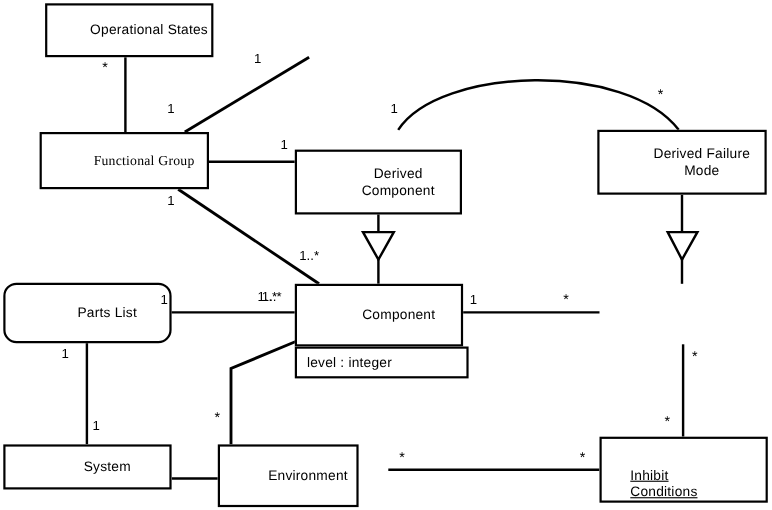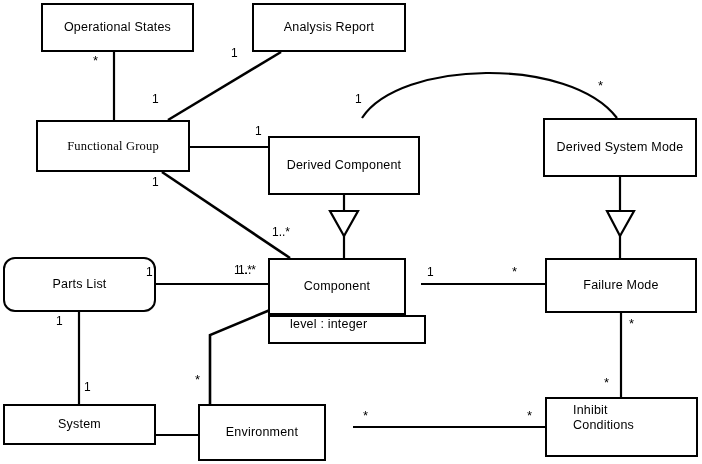--- a/index.html
+++ b/index.html
@@ -25,45 +25,48 @@
   }
   .uml-name-compartment {
     position: absolute;
     box-sizing: border-box;
     border: 2px solid #000000;
     background: #ffffff;
     display: flex;
     align-items: center;
     justify-content: center;
     z-index: 2;
+    padding-left: 36px;
   }
   .uml-name-compartment .cls-name {
     font-size: 12.5px;
     color: #000000;
     line-height: 15px;
     text-align: center;
     white-space: pre-line;
     letter-spacing: 0.2px;
   }
   .uml-name-compartment.align-left {
     justify-content: flex-start;
-    align-items: flex-start;
+    align-items: flex-end;
     padding: 4px 0 0 26px;
+    text-decoration: underline;
   }
   .uml-name-compartment.align-left .cls-name {
     text-align: left;
   }
   .uml-attr-compartment {
     position: absolute;
     box-sizing: border-box;
     border: 2px solid #000000;
     background: #ffffff;
     display: flex;
+    align-items: center;
     z-index: 2;
-    padding-left: 20px;
+    padding-left: 9px;
   }
   .uml-attr-compartment .attr-text {
     font-size: 12.5px;
     color: #000000;
     letter-spacing: 0.2px;
   }
   .mult-label {
     position: absolute;
     font-size: 12px;
     color: #000000;
@@ -110,50 +113,44 @@
 
     <line x1="156" y1="435" x2="198" y2="435" stroke="#000000" stroke-width="2.2"></line>
 
     <line x1="353" y1="427" x2="545" y2="427" stroke="#000000" stroke-width="2.2"></line>
   </svg>
 
   <div class="uml-name-compartment" style="left:41px; top:3px; width:153px; height:49px;">
     <span class="cls-name">Operational States</span>
   </div>
 
-  <div class="uml-name-compartment" style="left:252px; top:3px; width:154px; height:49px;">
-    <span class="cls-name">Analysis Report</span>
-  </div>
 
   <div class="uml-name-compartment" style="left:36px; top:120px; width:154px; height:52px;font-family:Liberation Serif, serif;">
     <span class="cls-name">Functional Group</span>
   </div>
 
   <div class="uml-name-compartment" style="left:268px; top:136px; width:152px; height:59px;">
     <span class="cls-name">Derived Component</span>
   </div>
 
   <div class="uml-name-compartment" style="left:543px; top:118px; width:154px; height:59px;">
-    <span class="cls-name">Derived System Mode</span>
+    <span class="cls-name">Derived Failure Mode</span>
   </div>
 
   <div class="uml-name-compartment" style="left:3px; top:257px; width:153px; height:55px;border-radius:12px;">
     <span class="cls-name">Parts List</span>
   </div>
 
-  <div class="uml-name-compartment" style="left:268px; top:258px; width:138px; height:57px;">
+  <div class="uml-name-compartment" style="left:268px; top:258px; width:153px; height:57px;">
     <span class="cls-name">Component</span>
   </div>
   <div class="uml-attr-compartment" style="left:268px; top:315px; width:158px; height:29px;">
     <span class="attr-text">level : integer</span>
   </div>
 
-  <div class="uml-name-compartment" style="left:545px; top:258px; width:152px; height:55px;">
-    <span class="cls-name">Failure Mode</span>
-  </div>
 
   <div class="uml-name-compartment" style="left:3px; top:404px; width:153px; height:41px;">
     <span class="cls-name">System</span>
   </div>
 
   <div class="uml-name-compartment" style="left:198px; top:404px; width:128px; height:57px;">
     <span class="cls-name">Environment</span>
   </div>
 
   <div class="uml-name-compartment align-left" style="left:545px; top:397px; width:153px; height:60px;">

